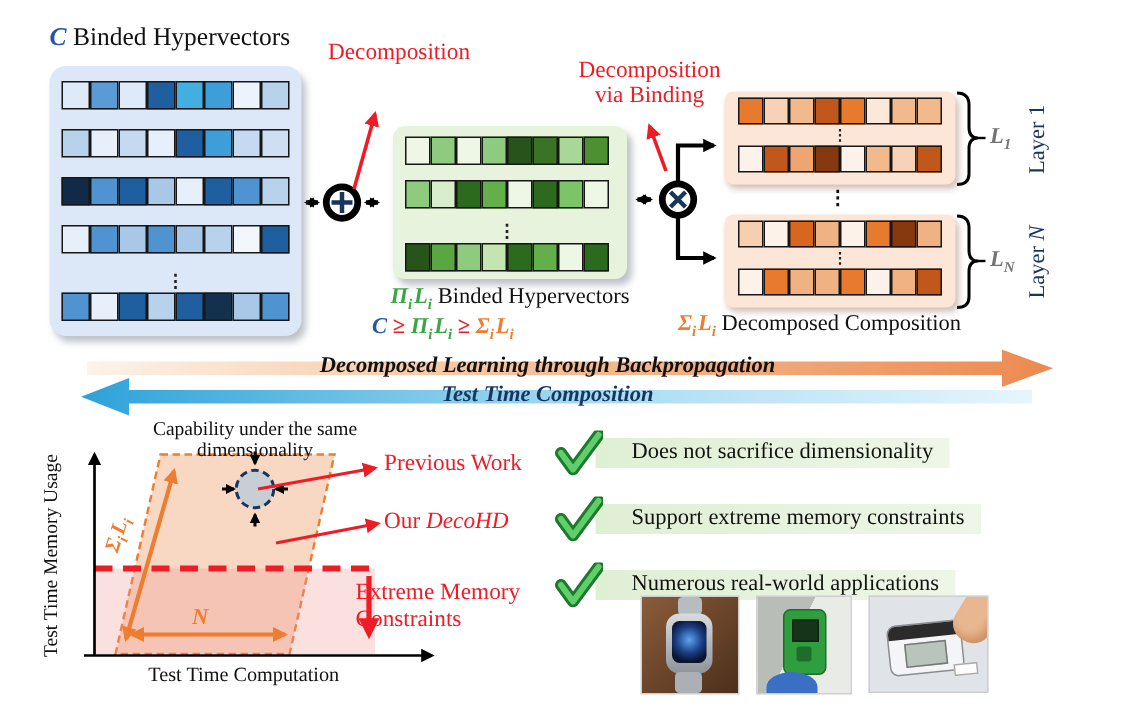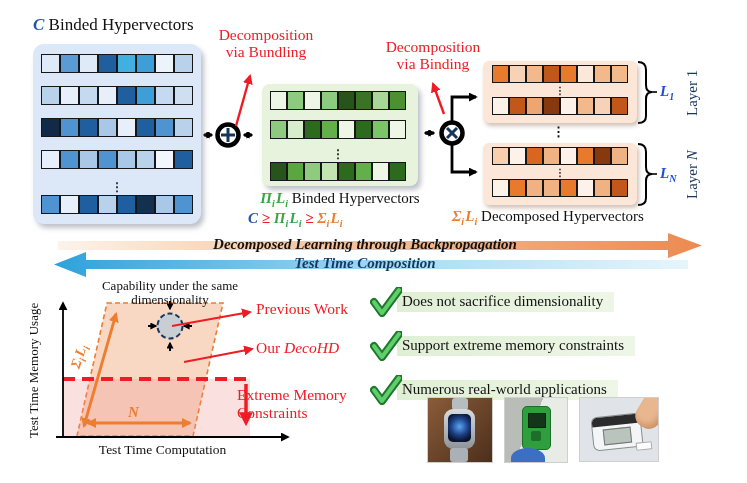--- a/index.html
+++ b/index.html
@@ -21,33 +21,33 @@
   .mdots{width:var(--mw);text-align:center;font-size:12px;line-height:11px;font-weight:bold;color:#222;margin-bottom:2px;}
   .orange-panel .mdots{font-size:10px;line-height:9px;}
   .mvar{font-style:italic;font-weight:bold;}
   sub{font-size:10px;font-style:italic;}
   .c-blue{color:#2456a4;} .g-green{color:#3aa545;} .o-orange{color:#ed7d31;} .r-red{color:#ee1c25;}
   .fig-title{left:33px;top:15px;width:220px;font-size:17px;}
   .red-note{color:#ee1c25;font-size:15.5px;line-height:16.5px;text-align:center;}
   .binded-label{left:240px;top:190px;width:200px;text-align:center;font-size:15px;}
   .ineq{left:248px;top:210px;width:184px;font-size:15px;font-weight:bold;}
   .decomp-label{left:452px;top:208px;width:220px;font-size:15px;}
-  .l-tag{font-size:15px;font-weight:bold;font-style:italic;color:#1d4ed8;}
+  .l-tag{font-size:15px;font-weight:bold;font-style:italic;color:#737373;}
   .layer-rot{writing-mode:vertical-rl;transform:rotate(180deg);color:#17365d;font-size:15px;height:64px;text-align:center;}
   .arrow-text{left:95px;width:540px;text-align:center;font-style:italic;font-weight:bold;font-size:15px;}
   .chart-title{left:88px;top:279px;width:164px;text-align:center;font-size:13px;line-height:14px;}
   .y-label{left:26px;top:300px;height:140px;writing-mode:vertical-rl;transform:rotate(180deg);font-size:13px;text-align:center;}
   .x-label{left:85px;top:442px;width:155px;text-align:center;font-size:13.5px;}
   .ann{font-size:15.5px;color:#ee1c25;}
   .sigma-rot{left:68px;top:348px;transform:rotate(-72deg);font-size:14px;}
   
   .checklist{left:370px;top:287px;display:flex;flex-direction:column;gap:14px;position:absolute;}
   .check-item{display:flex;align-items:center;}
   .check-icon{width:32px;height:30px;margin-right:2px;position:relative;z-index:2;flex:none;}
-  .check-bar{background:linear-gradient(90deg,#dfefd4,#eef6e7);font-size:15px;padding:1px 11px 2px 5px;margin-left:-7px;white-space:nowrap;}
+  .check-bar{background:linear-gradient(90deg,#dfefd4,#eef6e7);font-size:15px;padding:1px 11px 2px 24px;margin-left:-7px;white-space:nowrap;}
   
   .photos{left:427px;top:397px;display:flex;gap:11px;align-items:flex-start;position:absolute;}
   .photo{position:relative;overflow:hidden;border:1px solid #cfcfcf;}
   .ph1{width:64px;height:64px;background:linear-gradient(135deg,#8a5c3a,#4c2f1b);}
   .watch-body{position:absolute;left:16px;top:11px;width:31px;height:40px;background:linear-gradient(#d9dcdf,#8d9398);border-radius:9px;}
   .watch-screen{position:absolute;left:4px;top:5px;width:23px;height:28px;border-radius:5px;background:radial-gradient(circle at 50% 45%,#5aa6f2 0%,#1c3f85 45%,#0a1430 75%);}
   .watch-strap-t{position:absolute;left:24px;top:0;width:16px;height:12px;background:#b7bcc0;border-radius:3px;}
   .watch-strap-b{position:absolute;left:22px;bottom:0;width:18px;height:14px;background:#aab0b5;border-radius:3px;}
   .ph2{width:62px;height:64px;background:linear-gradient(115deg,#b9bdb8 42%,#e9ebe7 42%);}
   .device{position:absolute;left:17px;top:8px;width:27px;height:42px;background:#2f9e3f;border-radius:5px;border:1px solid #1c6e28;}
@@ -205,21 +205,20 @@
           <span class="cell" style="background: rgb(31, 95, 160);"></span>
           <span class="cell" style="background: rgb(20, 48, 79);"></span>
           <span class="cell" style="background: rgb(169, 199, 230);"></span>
           <span class="cell" style="background: rgb(79, 148, 208);"></span>
         </div>
       </div>
   </div>
 
   <div class="abs red-note" style="left:200px;top:27px;width:132px;">
     <div>Decomposition</div>
-    <div>via Bundling</div>
   </div>
 
   <div class="abs red-note" style="left:372px;top:39px;width:122px;">
     <div>Decomposition</div>
     <div>via Binding</div>
   </div>
 
   <div class="panel green-panel">
     <div class="matrix">
         <div class="mrow">
@@ -322,21 +321,21 @@
   </div>
 
   <div class="abs l-tag" style="left:660px;top:83px;"><span>L</span><sub>1</sub></div>
   <div class="abs l-tag" style="left:660px;top:165px;"><span>L</span><sub>N</sub></div>
 
   <div class="abs layer-rot" style="left:684px;top:61px;"><span>Layer</span>&nbsp;<span>1</span></div>
   <div class="abs layer-rot" style="left:684px;top:143px;"><span>Layer</span>&nbsp;<i>N</i></div>
 
   <div class="abs decomp-label">
     <span class="mvar o-orange"><span>Σ</span><sub>i</sub> <span>L</span><sub>i</sub></span>
-    <span>Decomposed Hypervectors</span>
+    <span>Decomposed Composition</span>
   </div>
 
   <div class="abs arrow-text" style="top:236px;color:#111;">Decomposed Learning through Backpropagation</div>
   <div class="abs arrow-text" style="top:255px;color:#17365d;">Test Time Composition</div>
 
   <div class="abs chart-title">
     <div>Capability under the same</div>
     <div>dimensionality</div>
   </div>
   <div class="abs y-label">Test Time Memory Usage</div>

